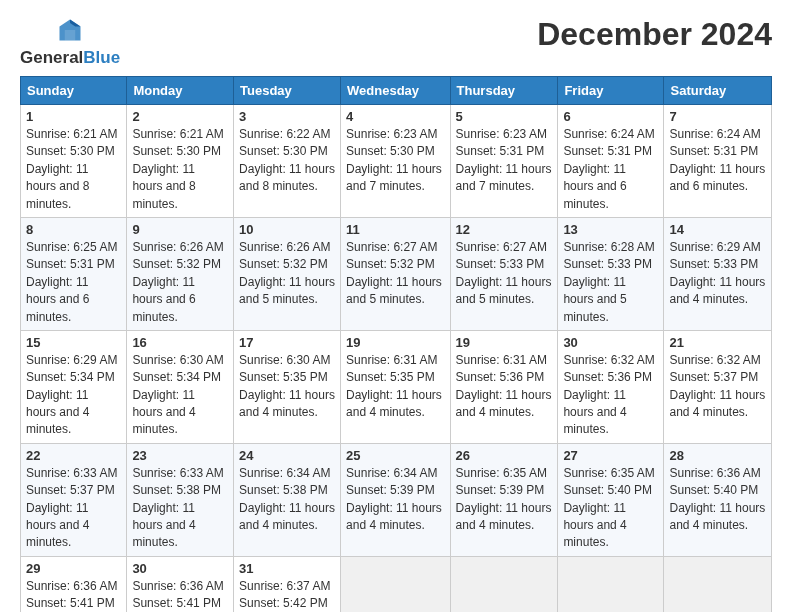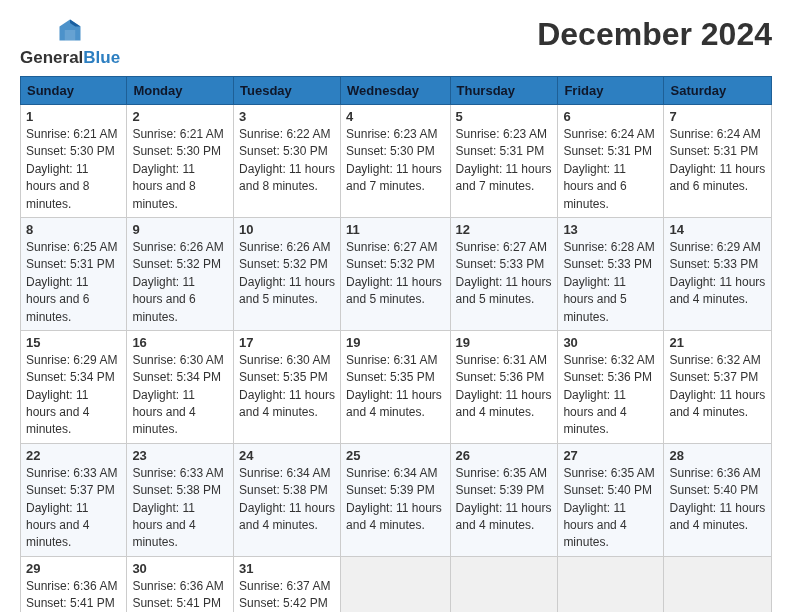--- a/index.html
+++ b/index.html
@@ -42,21 +42,21 @@
       font-size: 16px;
       color: #333;
     }
     .calendar {
       width: 100%;
       border-collapse: collapse;
       margin-top: 8px;
     }
     .calendar thead tr th {
       background-color: #2d7fc1;
-      color: #0f172a;
+      color: #ffffff;
       font-size: 13px;
       font-weight: bold;
       padding: 6px 6px;
       text-align: left;
       border: 1px solid #1e5f96;
     }
     .calendar tbody tr td {
       vertical-align: top;
       border: 1px solid #ccc;
       padding: 4px 5px;

